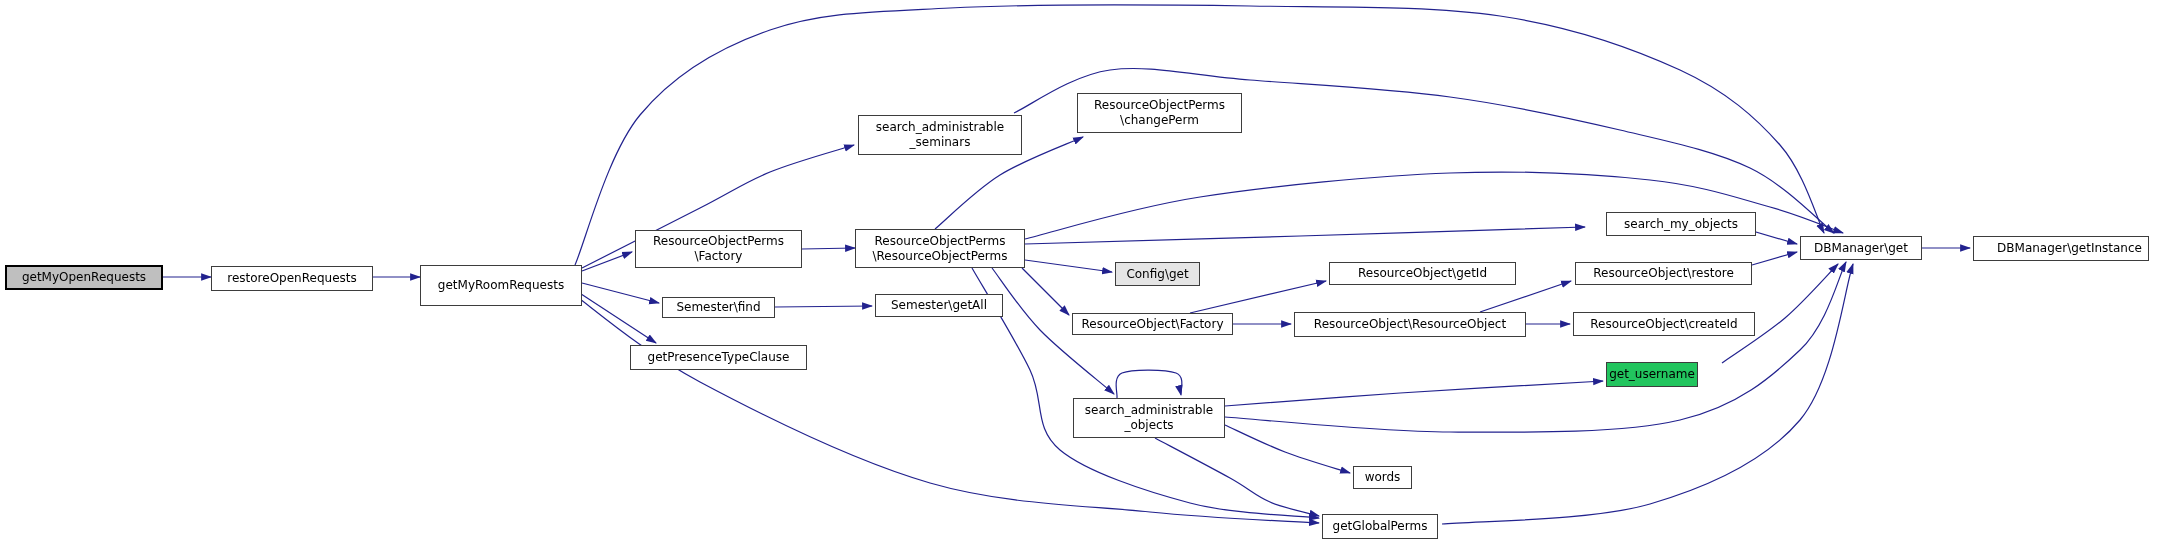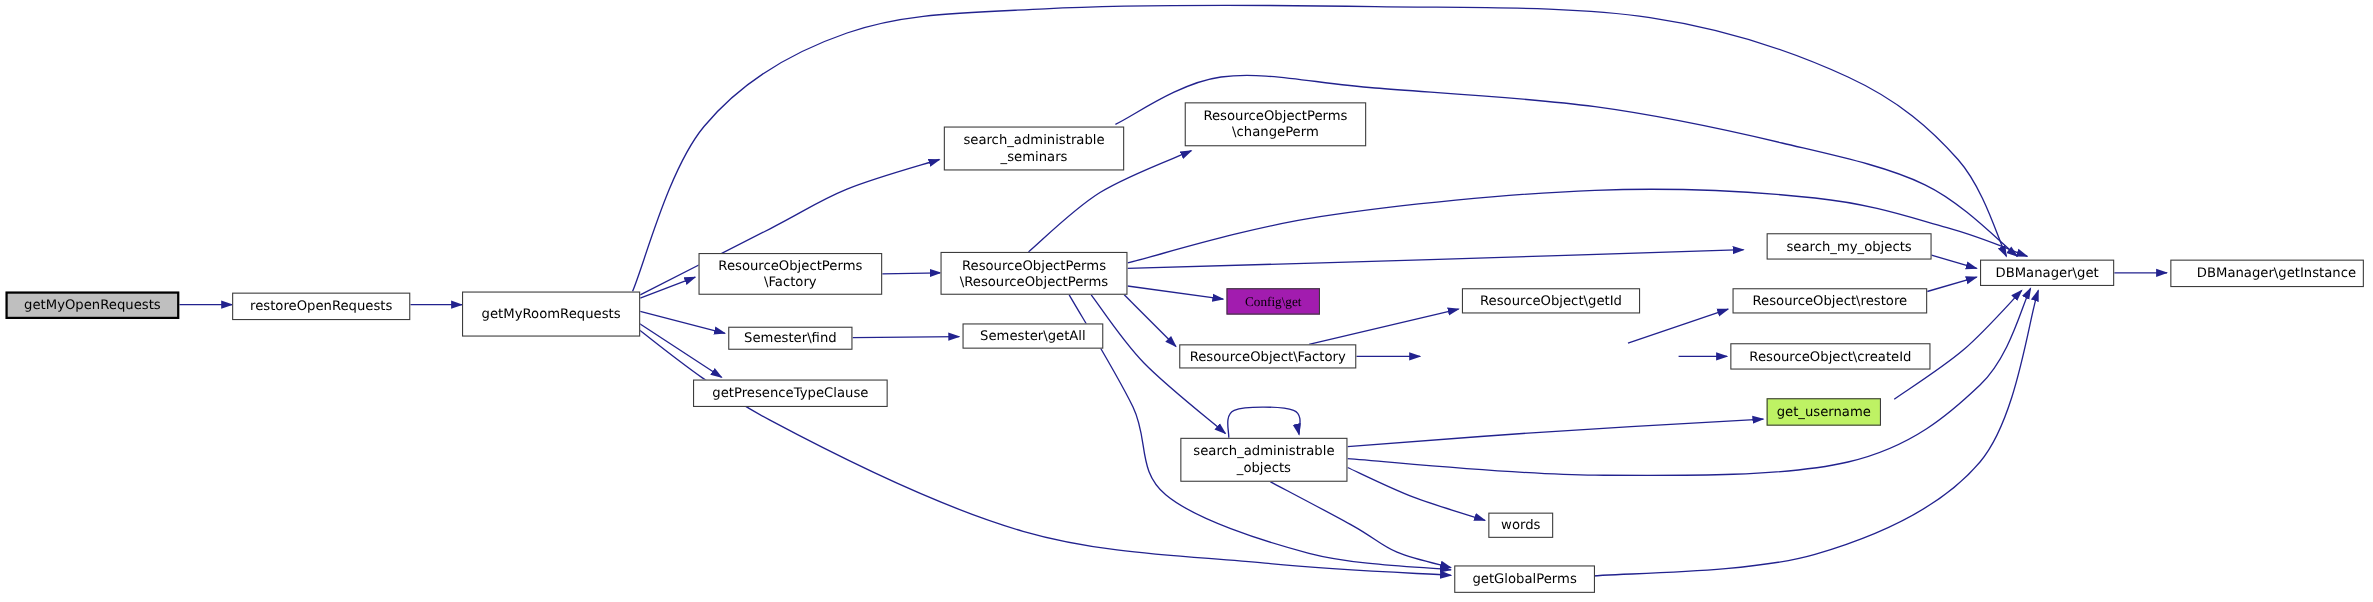--- a/index.html
+++ b/index.html
@@ -65,26 +65,27 @@
 _seminars</div>
     <div class="node" style="left: 1077px; top: 93px; width: 165px; height: 40px; border-color: rgb(61, 61, 61); background: rgb(255, 255, 255); color: rgb(0, 0, 0);">ResourceObjectPerms
 \changePerm</div>
     <div class="node" style="left: 635px; top: 230px; width: 167px; height: 38px; border-color: rgb(61, 61, 61); background: rgb(255, 255, 255); color: rgb(0, 0, 0);">ResourceObjectPerms
 \Factory</div>
     <div class="node" style="left: 855px; top: 229px; width: 170px; height: 39px; border-color: rgb(61, 61, 61); background: rgb(255, 255, 255); color: rgb(0, 0, 0);">ResourceObjectPerms
 \ResourceObjectPerms</div>
     <div class="node" style="left: 662px; top: 297px; width: 113px; height: 21px; border-color: rgb(61, 61, 61); background: rgb(255, 255, 255); color: rgb(0, 0, 0);">Semester\find</div>
     <div class="node" style="left: 875px; top: 294px; width: 128px; height: 23px; border-color: rgb(61, 61, 61); background: rgb(255, 255, 255); color: rgb(0, 0, 0);">Semester\getAll</div>
     <div class="node" style="left: 630px; top: 345px; width: 177px; height: 25px; border-color: rgb(61, 61, 61); background: rgb(255, 255, 255); color: rgb(0, 0, 0);">getPresenceTypeClause</div>
-    <div class="node" style="left: 1115px; top: 262px; width: 85px; height: 24px; border-color: rgb(61, 61, 61); background: #a21caf; color: rgb(0, 0, 0); font-family: Liberation Serif, serif;">Config\get</div>
-    <div class="node" style="left: 1329px; top: 262px; width: 162px; height: 23px; border-color: rgb(61, 61, 61); background: rgb(255, 255, 255); color: rgb(0, 0, 0);">ResourceObject\getId</div>
+    <div class="node" style="left: 1115px; top: 262px; width: 85px; height: 24px; border-color: rgb(61, 61, 61); background: #e5e5e5; color: rgb(0, 0, 0);">Config\get</div>
+    <div class="node" style="left: 1329px; top: 262px; width: 187px; height: 23px; border-color: rgb(61, 61, 61); background: rgb(255, 255, 255); color: rgb(0, 0, 0);">ResourceObject\getId</div>
     <div class="node" style="left: 1072px; top: 313px; width: 161px; height: 22px; border-color: rgb(61, 61, 61); background: rgb(255, 255, 255); color: rgb(0, 0, 0);">ResourceObject\Factory</div>
+    <div class="node" style="left: 1294px; top: 312px; width: 232px; height: 25px; border-color: rgb(61, 61, 61); background: rgb(255, 255, 255); color: rgb(0, 0, 0);">ResourceObject\ResourceObject</div>
     <div class="node" style="left: 1575px; top: 262px; width: 177px; height: 23px; border-color: rgb(61, 61, 61); background: rgb(255, 255, 255); color: rgb(0, 0, 0);">ResourceObject\restore</div>
     <div class="node" style="left: 1573px; top: 312px; width: 182px; height: 24px; border-color: rgb(61, 61, 61); background: rgb(255, 255, 255); color: rgb(0, 0, 0);">ResourceObject\createId</div>
     <div class="node" style="left: 1589px; top: 212px; width: 150px; height: 24px; border-color: rgb(61, 61, 61); background: rgb(255, 255, 255); color: rgb(0, 0, 0); margin-left: 17px;">search_my_objects</div>
     <div class="node" style="left: 1800px; top: 236px; width: 122px; height: 24px; border-color: rgb(61, 61, 61); background: rgb(255, 255, 255); color: rgb(0, 0, 0);">DBManager\get</div>
     <div class="node" style="left: 1973px; top: 236px; width: 176px; height: 25px; border-color: rgb(61, 61, 61); background: rgb(255, 255, 255); color: rgb(0, 0, 0); padding-left: 20px;">DBManager\getInstance</div>
-    <div class="node" style="left: 1606px; top: 362px; width: 104px; height: 25px; border-color: rgb(61, 61, 61); background: #bef264; color: rgb(0, 0, 0);">get_username</div>
+    <div class="node" style="left: 1606px; top: 362px; width: 92px; height: 25px; border-color: rgb(61, 61, 61); background: #22c55e; color: rgb(0, 0, 0);">get_username</div>
     <div class="node" style="left: 1073px; top: 398px; width: 152px; height: 40px; border-color: rgb(61, 61, 61); background: rgb(255, 255, 255); color: rgb(0, 0, 0);">search_administrable
 _objects</div>
     <div class="node" style="left: 1353px; top: 466px; width: 59px; height: 23px; border-color: rgb(61, 61, 61); background: rgb(255, 255, 255); color: rgb(0, 0, 0);">words</div>
-    <div class="node" style="left: 1322px; top: 514px; width: 128px; height: 25px; border-color: rgb(61, 61, 61); background: rgb(255, 255, 255); color: rgb(0, 0, 0);">getGlobalPerms</div>
+    <div class="node" style="left: 1322px; top: 514px; width: 116px; height: 25px; border-color: rgb(61, 61, 61); background: rgb(255, 255, 255); color: rgb(0, 0, 0);">getGlobalPerms</div>
   </div>
 
 </body></html>

